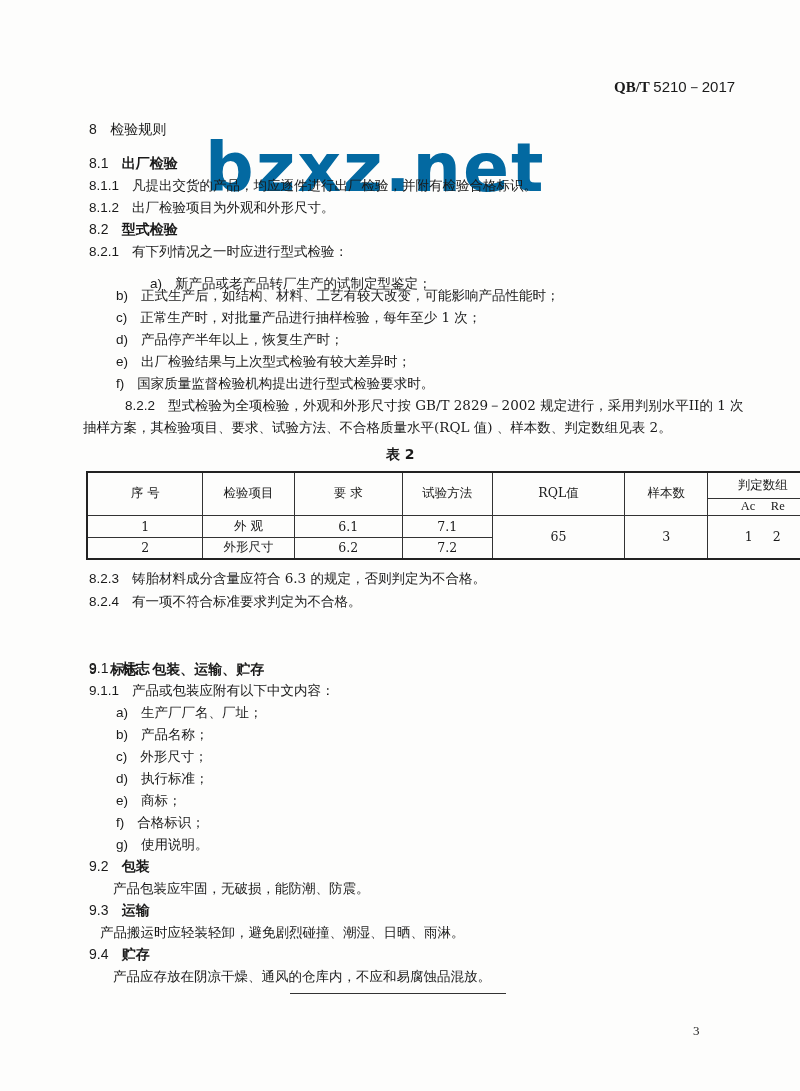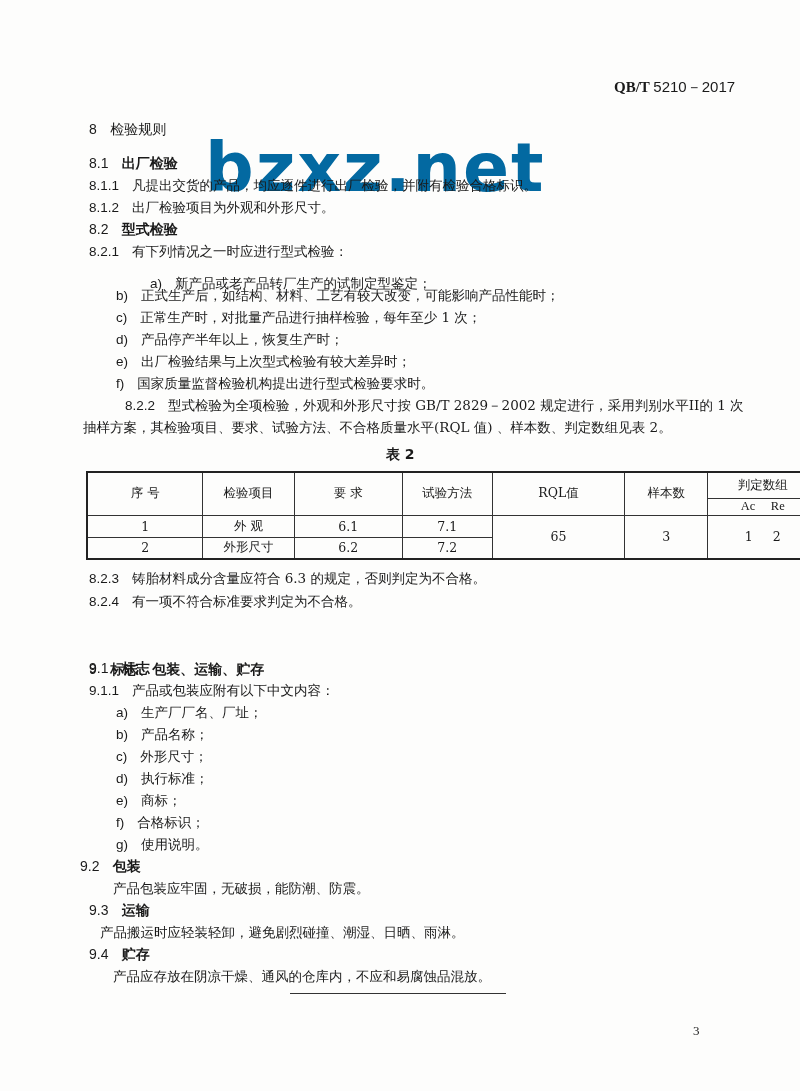--- a/index.html
+++ b/index.html
@@ -193,21 +193,21 @@
 </div>
 <div class="abs line" style="left:116px; top:814px;">
   <span class="num">f)</span>&nbsp;&nbsp;
   <span>合格标识；</span>
 </div>
 <div class="abs line" style="left:116px; top:836px;">
   <span class="num">g)</span>&nbsp;&nbsp;
   <span>使用说明。</span>
 </div>
 
-<div class="abs line heading" style="left:80px; top:858px;">
+<div class="abs line heading" style="left:89px; top:858px;">
   <span class="num">9.2</span>&nbsp;&nbsp;
   <span class="b">包装</span>
 </div>
 <div class="abs line" style="left:113px; top:880px;">产品包装应牢固，无破损，能防潮、防震。</div>
 
 <div class="abs line heading" style="left:89px; top:902px;">
   <span class="num">9.3</span>&nbsp;&nbsp;
   <span class="b">运输</span>
 </div>
 <div class="abs line" style="left:100px; top:924px;">产品搬运时应轻装轻卸，避免剧烈碰撞、潮湿、日晒、雨淋。</div>

